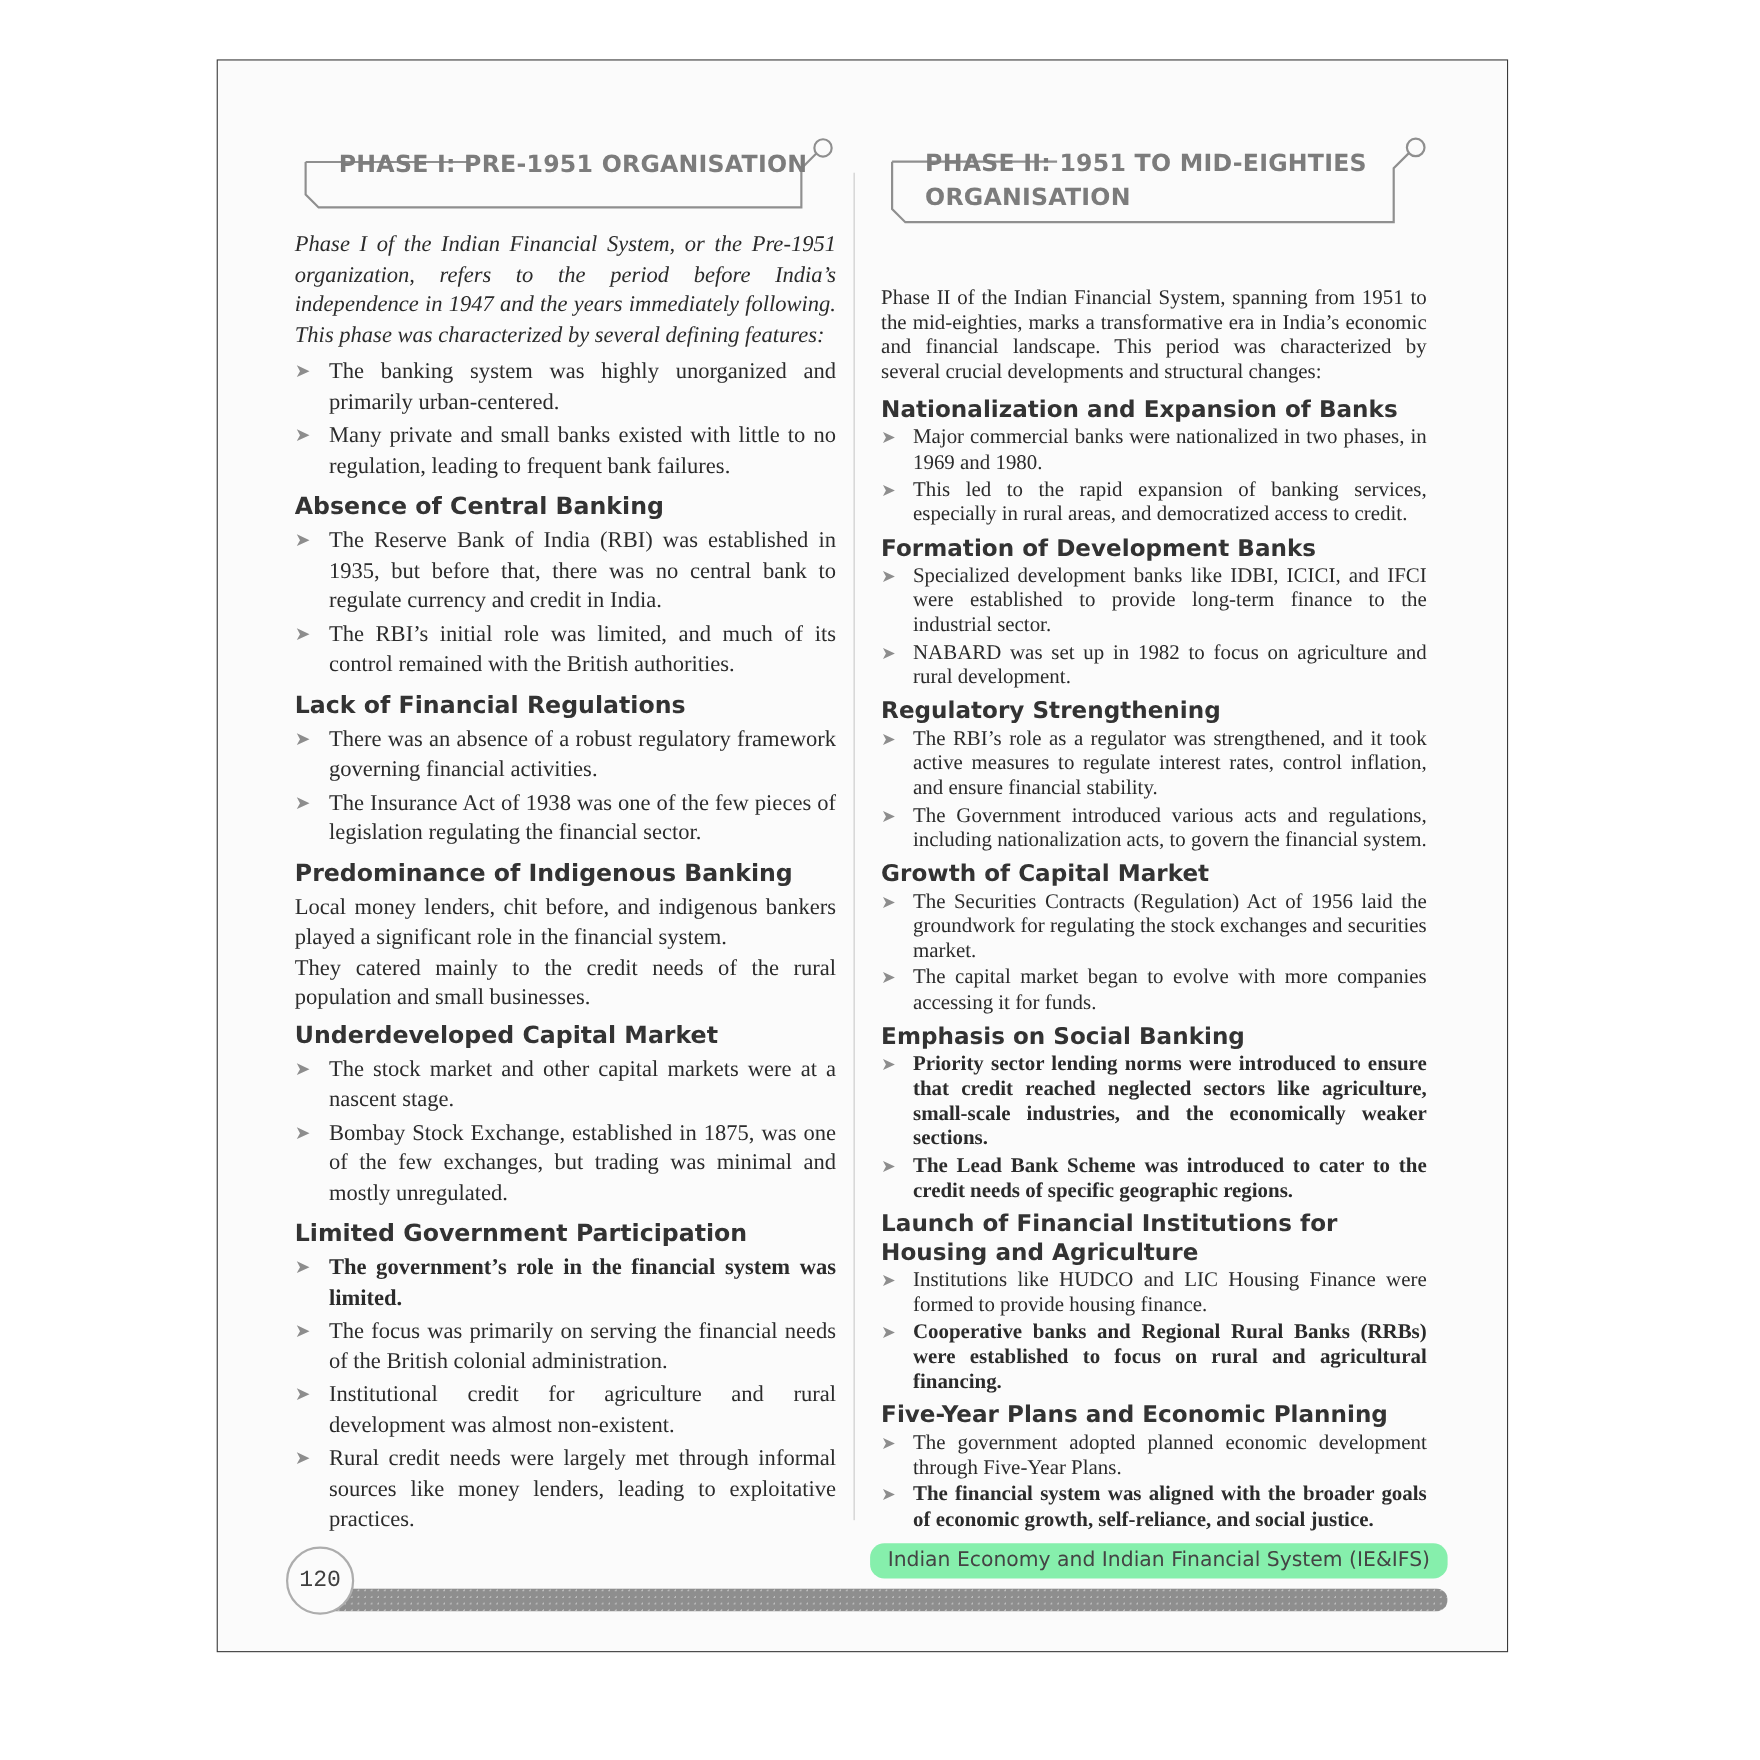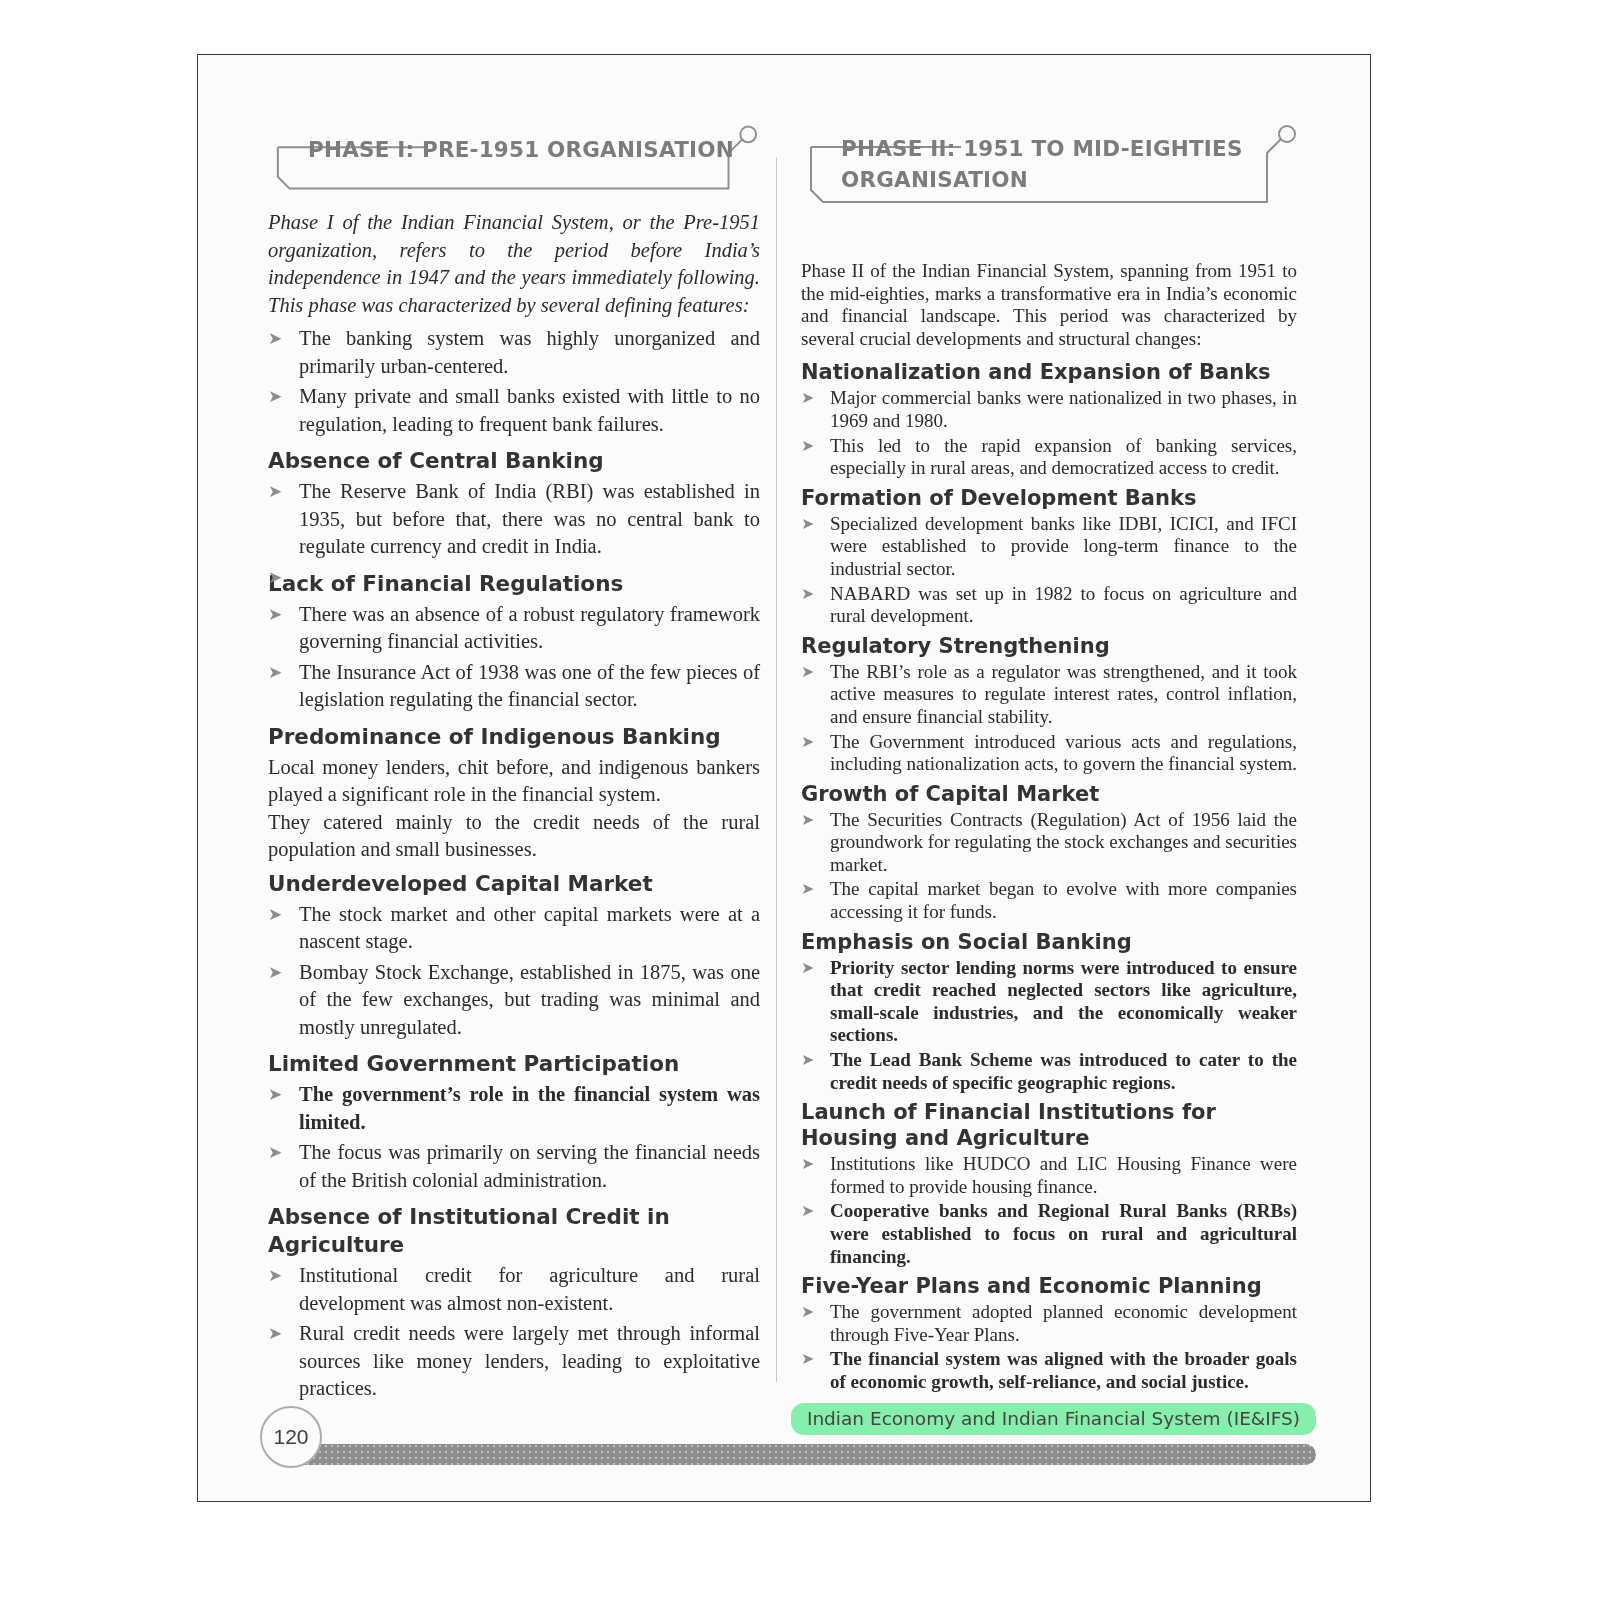--- a/index.html
+++ b/index.html
@@ -193,21 +193,21 @@
     left: 0;
     bottom: 5px;
     width: 58px;
     height: 58px;
     border-radius: 50%;
     border: 2px solid #adadad;
     background: #fbfbfb;
     display: flex;
     align-items: center;
     justify-content: center;
-    font-family: Liberation Sans, sans-serif;
+    font-family: Liberation Mono, monospace;
     font-size: 21px;
     color: #3f3f3f;
     z-index: 3;
   }
   .book-badge {
     position: absolute;
     right: 0;
     bottom: 38px;
     background: #86efac;
     border-radius: 13px;
@@ -251,20 +251,21 @@
         </ul>
 
         <h3 class="sec-head">Absence of Central Banking</h3>
         <ul class="bullets">
           <li>
             <span class="bmark">➤</span>
             <span>The Reserve Bank of India (RBI) was established in 1935, but before that, there was no central bank to regulate currency and credit in India.</span>
           </li>
           <li>
             <span class="bmark">➤</span>
+            <span>The RBI’s initial role was limited, and much of its control remained with the British authorities.</span>
           </li>
         </ul>
 
         <h3 class="sec-head">Lack of Financial Regulations</h3>
         <ul class="bullets">
           <li>
             <span class="bmark">➤</span>
             <span>There was an absence of a robust regulatory framework governing financial activities.</span>
           </li>
           <li>
@@ -294,21 +295,20 @@
           <li>
             <span class="bmark">➤</span>
             <span class="lastline">The government’s role in the financial system was limited.</span>
           </li>
           <li>
             <span class="bmark">➤</span>
             <span>The focus was primarily on serving the financial needs of the British colonial administration.</span>
           </li>
         </ul>
 
-        <h3 class="sec-head">Absence of Institutional Credit in Agriculture</h3>
         <ul class="bullets">
           <li>
             <span class="bmark">➤</span>
             <span>Institutional credit for agriculture and rural development was almost non-existent.</span>
           </li>
           <li>
             <span class="bmark">➤</span>
             <span>Rural credit needs were largely met through informal sources like money lenders, leading to exploitative practices.</span>
           </li>
         </ul>

